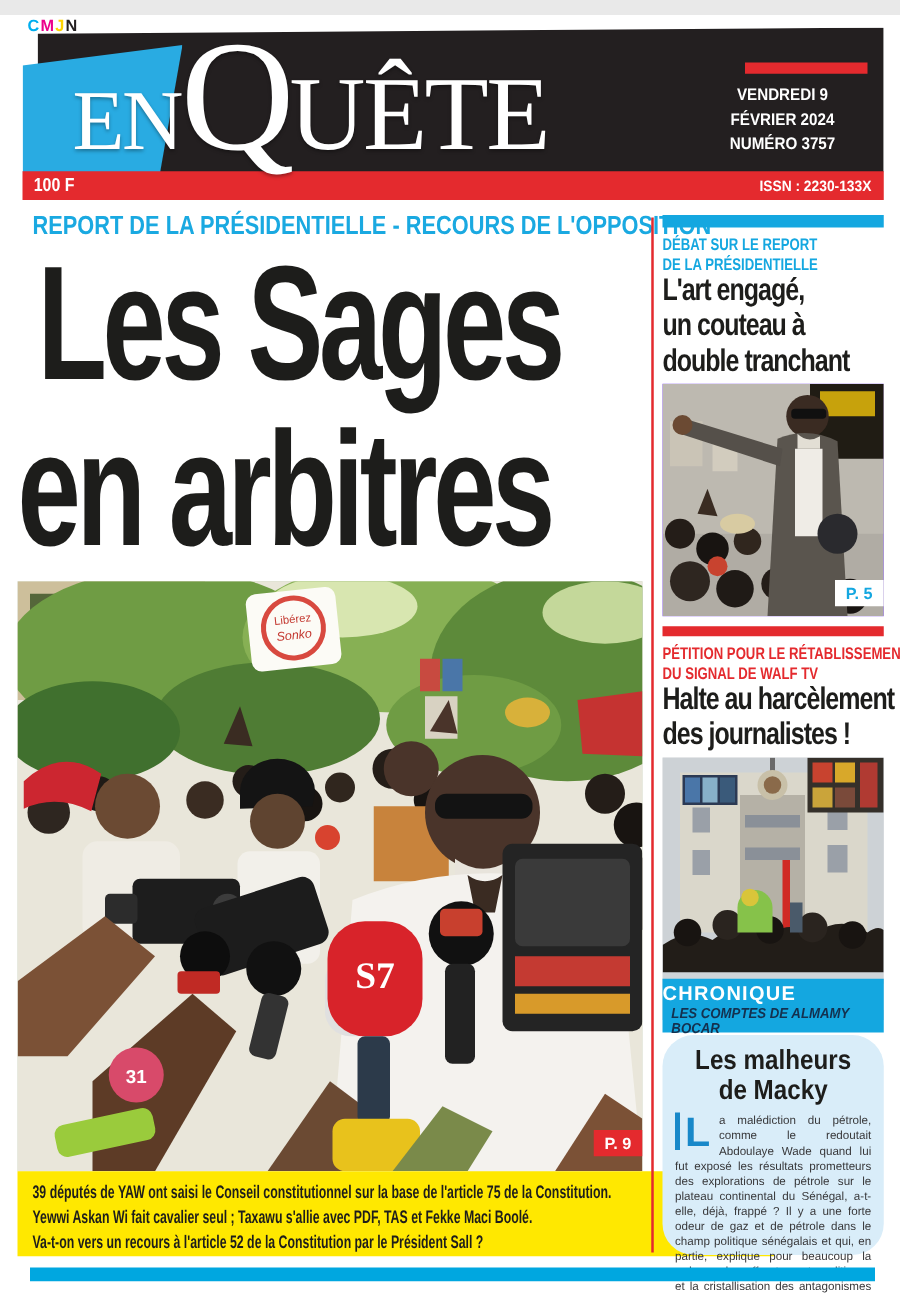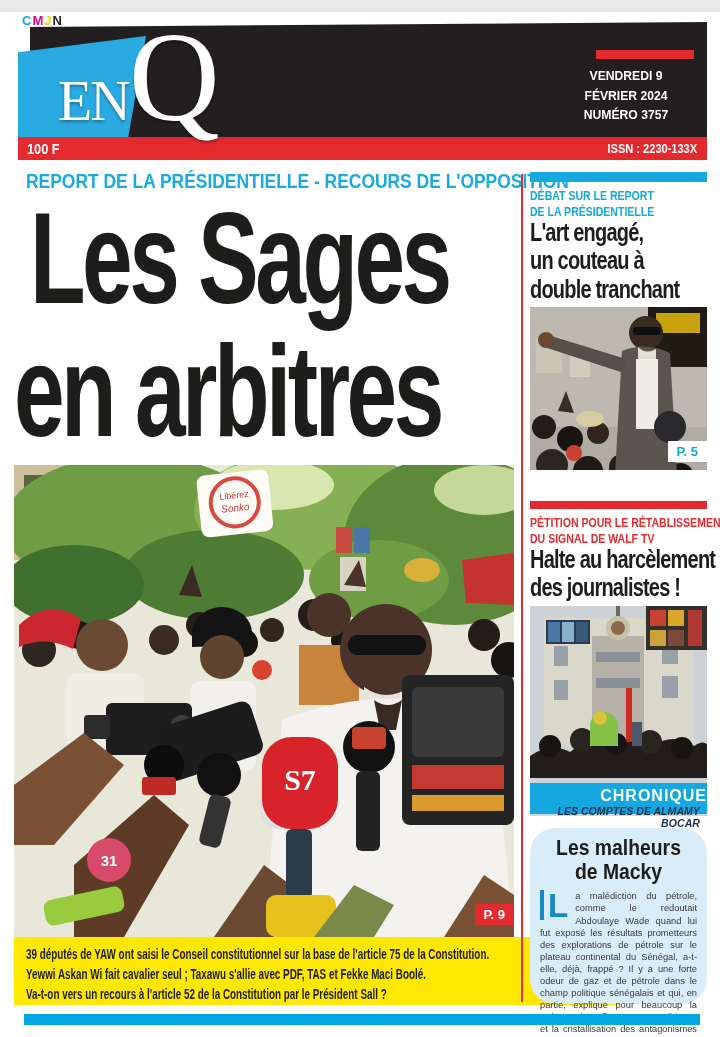--- a/index.html
+++ b/index.html
@@ -12,21 +12,21 @@
   
   .cmjn { position:absolute; left:22px; top:1px; font-size:13px; font-weight:bold; letter-spacing:1px; }
   .cmjn .c{color:#00aeef}.cmjn .m{color:#ec008c}.cmjn .j{color:#ffd400}.cmjn .n{color:#231f20}
   
   .mast-black { position:absolute; left:30px; top:10px; width:677px; height:116px; background:#231f20;
     clip-path:polygon(0 5px,100% 0,100% 100%,0 100%); }
   .mast-cyan { position:absolute; left:18px; top:24px; width:128px; height:102px; background:#29abe2;
     clip-path:polygon(0 16%,100% 0,86% 100%,0 100%); }
   .mast-logo { position:absolute; left:58px; top:16px; color:#fff; font-family:"Liberation Serif", serif;
     display:flex; align-items:baseline; z-index:5; text-shadow:0 2px 3px rgba(0,0,0,.35); }
-  .mast-logo .p1 { font-size:56px; letter-spacing:-2px; }
+  .mast-logo .p1 { font-size:68px; letter-spacing:-2px; }
   .mast-logo .p2 { font-size:126px; letter-spacing:-4px; line-height:.8; }
   .mast-logo .p3 { font-size:84px; letter-spacing:-2px; }
   .date-bar { position:absolute; left:596px; top:38px; width:98px; height:9px; background:#e42a2e; }
   .date-block { position:absolute; left:556px; top:54px; width:140px; color:#fff; font-weight:bold;
     font-size:13.5px; line-height:1.45; text-align:center; transform:scaleX(.9); }
   .red-strip { position:absolute; left:18px; top:125px; width:689px; height:23px; background:#e42a2e; }
   .price { position:absolute; left:27px; top:128px; color:#fff; font-weight:bold; font-size:15px; transform:scaleX(.85); transform-origin:left; z-index:6; }
   .issn { position:absolute; left:580px; top:130px; width:122px; text-align:right; color:#fff; font-weight:bold; font-size:12px; transform:scaleX(.92); z-index:6; }
   
   .lead-kicker { position:absolute; left:26px; top:157px; font-size:21px; font-weight:bold; color:#1aa9e1;
@@ -43,27 +43,27 @@
     transform:scaleX(.68); transform-origin:left top; line-height:1.38; }
   
   .divider { position:absolute; left:521px; top:162px; width:2px; height:828px; background:#e42a2e; }
   .col { position:absolute; left:530px; width:177px; }
   .cyan-bar { top:160px; height:10px; background:#14a7e0; }
   .kicker { font-size:13.5px; font-weight:bold; line-height:1.2; white-space:nowrap; transform:scaleX(.78); transform-origin:left top; }
   .k-cyan { color:#14a7e0; } .k-red { color:#e42a2e; }
   .s-head { font-size:25px; font-weight:bold; color:#1d1d1b; line-height:1.13; white-space:nowrap;
     transform:scaleX(.8); transform-origin:left top; letter-spacing:-1px; }
   .s1-kicker { top:176px; } .s1-head { top:206px; }
-  .photo1 { top:295px; height:163px; overflow:hidden; background:#8b5cf6; }
+  .photo1 { top:295px; height:186px; overflow:hidden; background:#8b5cf6; }
   .badge-p5 { right:0; bottom:8px; background:#fff; color:#14a7e0; position:absolute; }
   .red-bar2 { top:489px; height:8px; background:#e42a2e; }
   .s2-kicker { top:503px; } .s2-head { top:533px; }
   .photo2 { top:594px; height:210px; overflow:hidden; background:#cfd4d8; }
   .badge-p7 { right:0; bottom:8px; background:#fff; color:#e42a2e; position:absolute; }
-  .chron-head { top:771px; height:31px; background:#14a7e0; text-align:right; padding-top:4px; }
+  .chron-head { top:771px; height:43px; background:#14a7e0; text-align:left; padding-top:4px; }
   .chron-label { color:#fff; font-weight:bold; font-size:16px; letter-spacing:1px; }
   .chron-author { color:#14314f; font-weight:bold; font-style:italic; font-size:11.5px; transform:scaleX(.92); }
   .chron-box { top:816px; height:176px; background:#d9edf9; padding:8px 10px 0 10px;border-radius:25px; }
   .chron-title { text-align:center; font-size:22px; font-weight:bold; color:#1d1d1b; line-height:1.1;
     transform:scaleX(.88); margin-bottom:6px; }
   .chron-body { font-size:9.3px; color:#38383a; line-height:1.3; text-align:justify; }
   .dropcap { float:left; font-size:33px; line-height:.8; font-weight:bold; color:#1888c9; padding:3px 4px 0 0;
     border-left:4px solid #1888c9; padding-left:4px; margin-right:3px; }
   
   .bottom-cyan { position:absolute; left:24px; top:1002px; width:676px; height:11px; background:#00a7e0; }
@@ -75,20 +75,21 @@
 
 <div id="page">
 
   <div class="cmjn"><span class="c">C</span><span class="m">M</span><span class="j">J</span><span class="n">N</span></div>
 
   <div class="mast-black"></div>
   <div class="mast-cyan"></div>
   <div class="mast-logo">
     <span class="p1">EN</span>
       <span class="p2">Q</span>
+      <span class="p3">UÊTE</span>
   </div>
   <div class="date-bar"></div>
   <div class="date-block">
     <div>VENDREDI 9</div>
     <div>FÉVRIER 2024</div>
     <div>NUMÉRO 3757</div>
   </div>
   <div class="red-strip"></div>
   <div class="price">100 F</div>
   <div class="issn">ISSN : 2230-133X</div>

